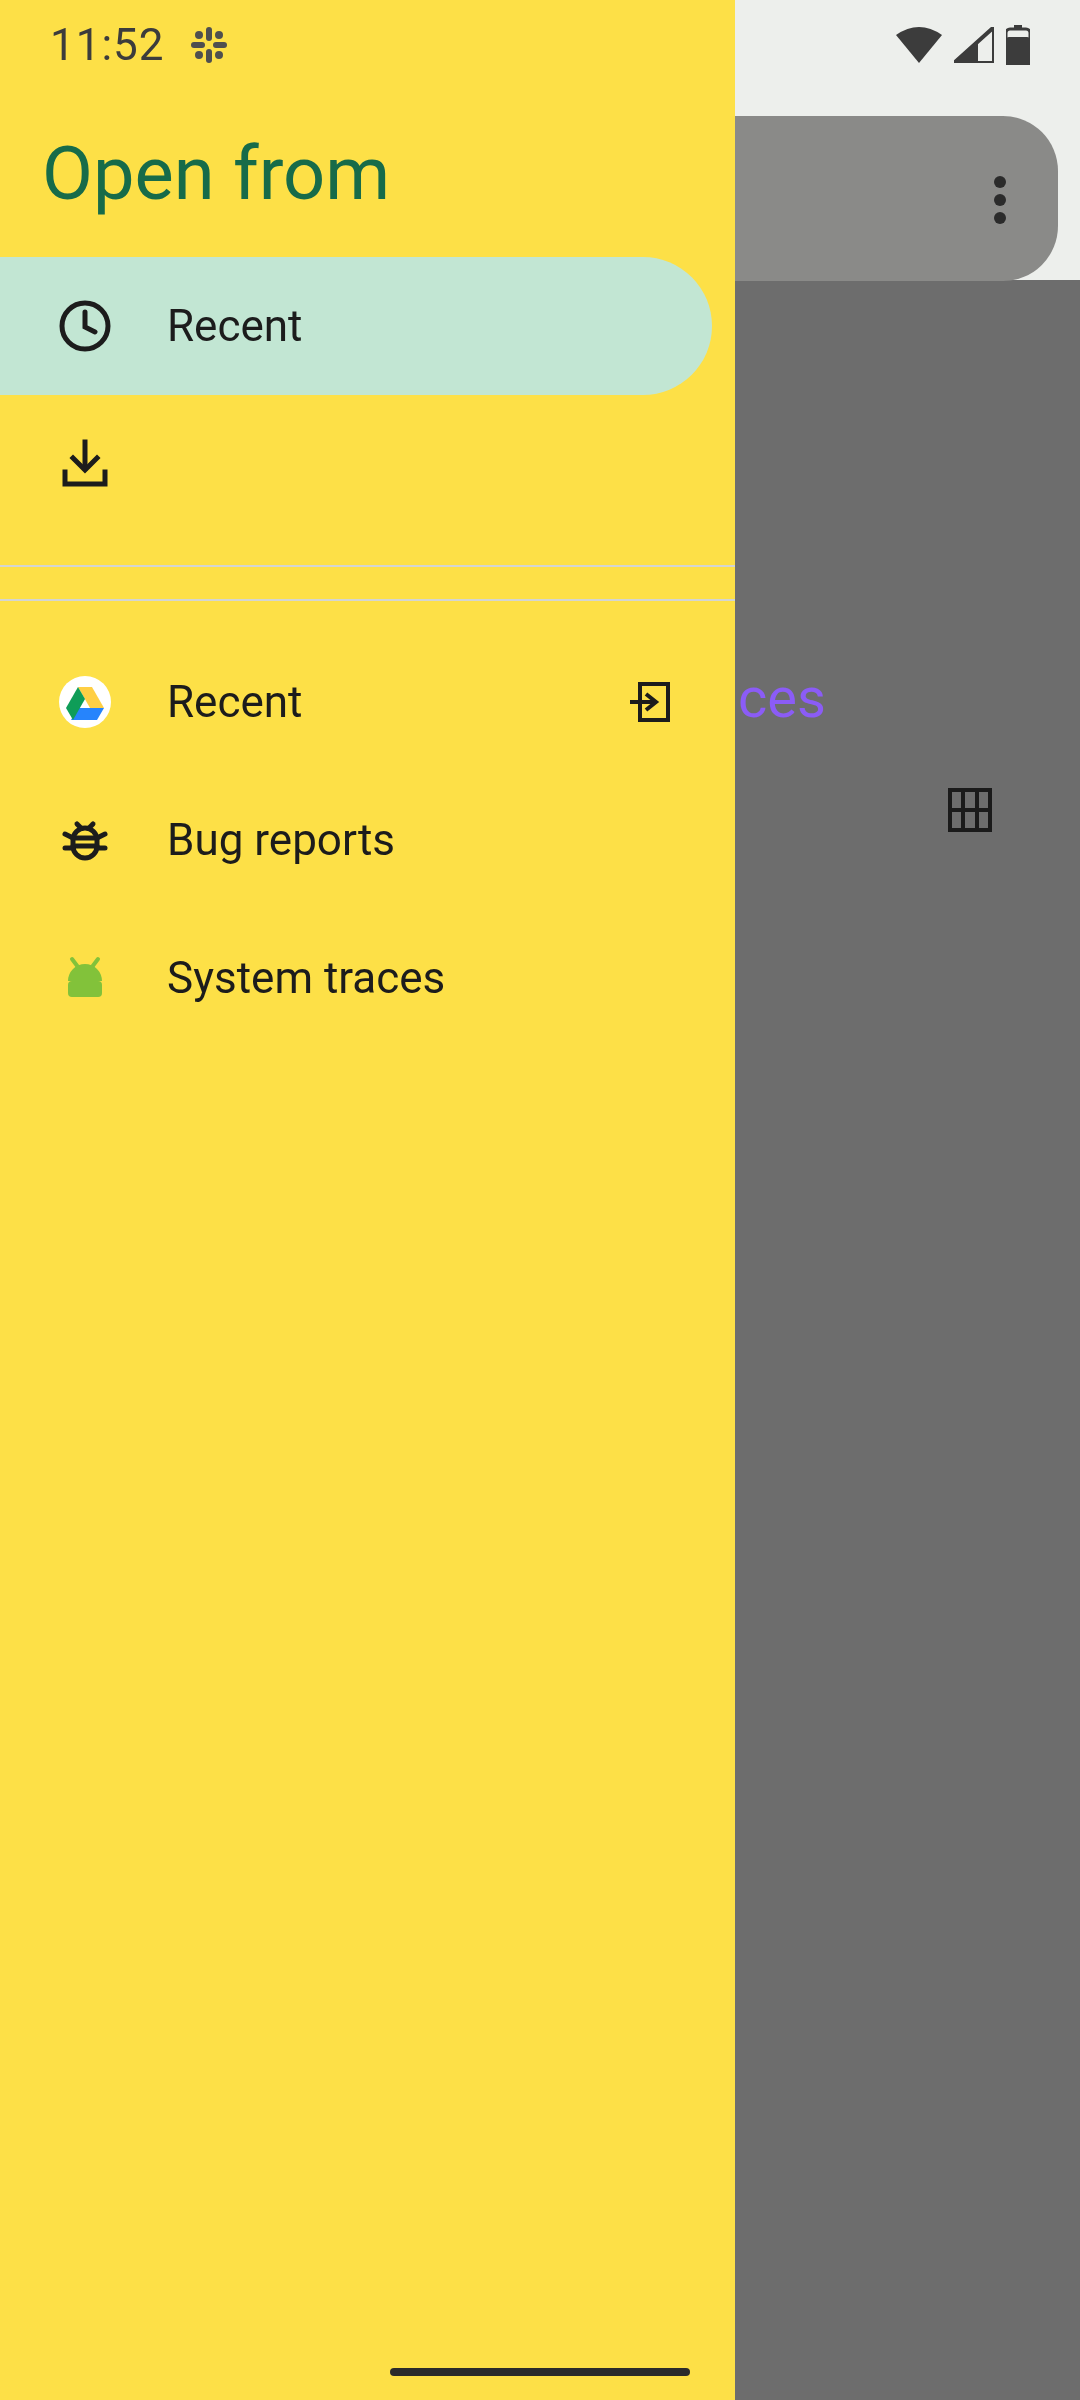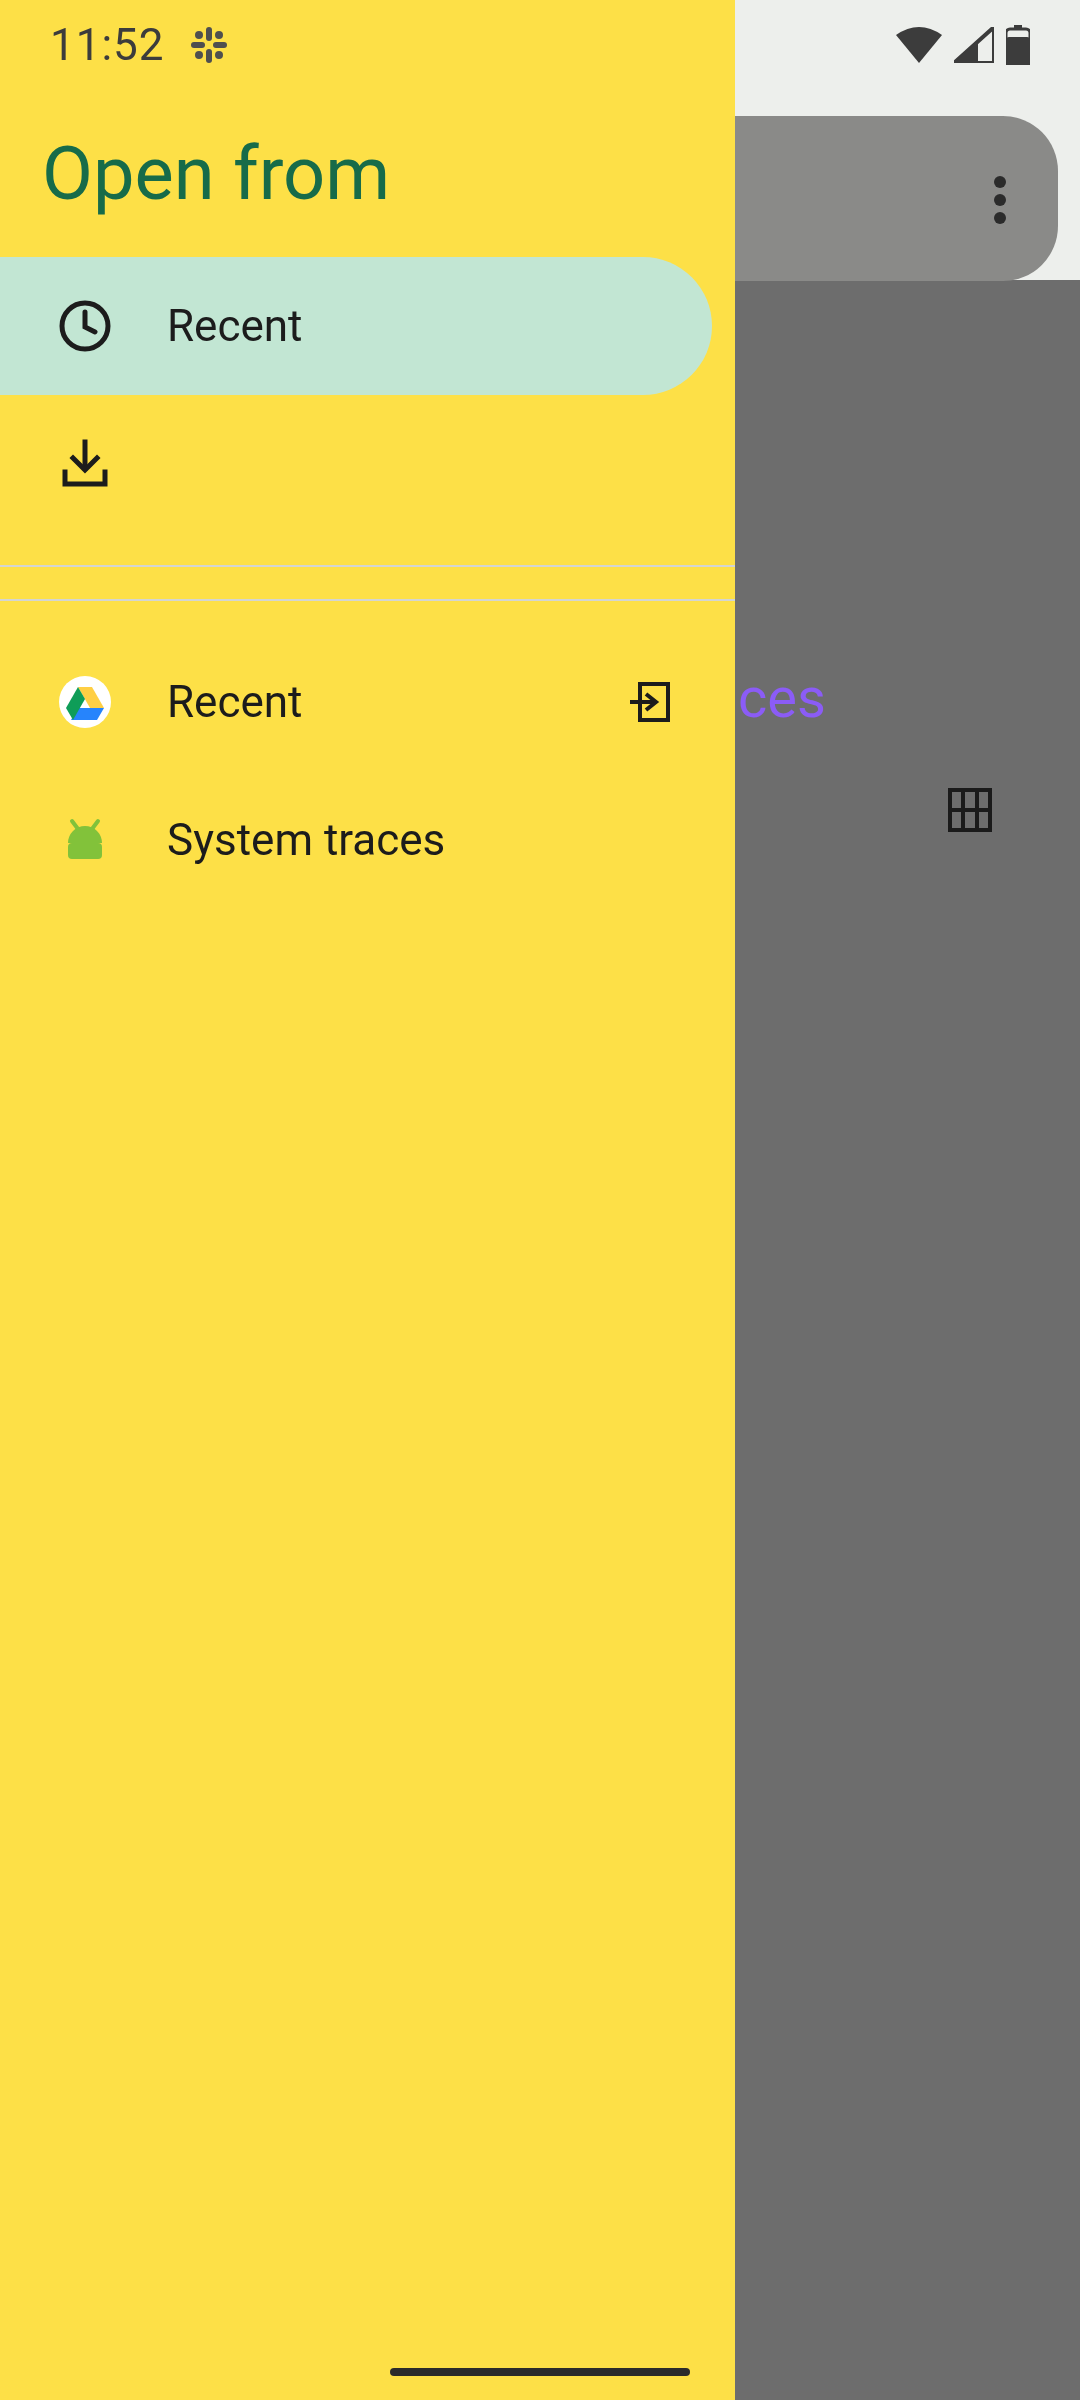--- a/index.html
+++ b/index.html
@@ -256,20 +256,36 @@
       <span class="label">Recent</span>
       <span class="trailing">
         <svg width="44" height="44" viewBox="0 0 44 44" fill="none" stroke="#1c1c1c" stroke-width="4">
           <rect x="12" y="4" width="28" height="36"></rect>
           <line x1="2" y1="22" x2="26" y2="22"></line>
           <polyline points="18,14 28,22 18,30"></polyline>
         </svg>
       </span>
     </div>
 
+    <div class="drawer-item">
+      <span class="icon">
+        <svg width="52" height="52" viewBox="0 0 52 52" fill="none" stroke="#1c1c1c" stroke-width="5" stroke-linecap="round">
+          <rect x="14" y="14" width="24" height="30" rx="12"></rect>
+          <line x1="14" y1="24" x2="38" y2="24"></line>
+          <line x1="14" y1="32" x2="38" y2="32"></line>
+          <line x1="6" y1="20" x2="14" y2="24"></line>
+          <line x1="46" y1="20" x2="38" y2="24"></line>
+          <line x1="6" y1="34" x2="14" y2="34"></line>
+          <line x1="46" y1="34" x2="38" y2="34"></line>
+          <line x1="18" y1="10" x2="22" y2="14"></line>
+          <line x1="34" y1="10" x2="30" y2="14"></line>
+        </svg>
+      </span>
+      <span class="label">Bug reports</span>
+    </div>
 
     <div class="drawer-item">
       <span class="icon">
         <svg width="50" height="50" viewBox="0 0 50 50" fill="#82c23a">
           <path d="M8 28 A17 17 0 0 1 42 28 L8 28 Z"></path>
           <rect x="8" y="28" width="34" height="16" rx="4"></rect>
           <line x1="12" y1="6" x2="18" y2="14" stroke="#82c23a" stroke-width="4" stroke-linecap="round"></line>
           <line x1="38" y1="6" x2="32" y2="14" stroke="#82c23a" stroke-width="4" stroke-linecap="round"></line>
         </svg>
       </span>

